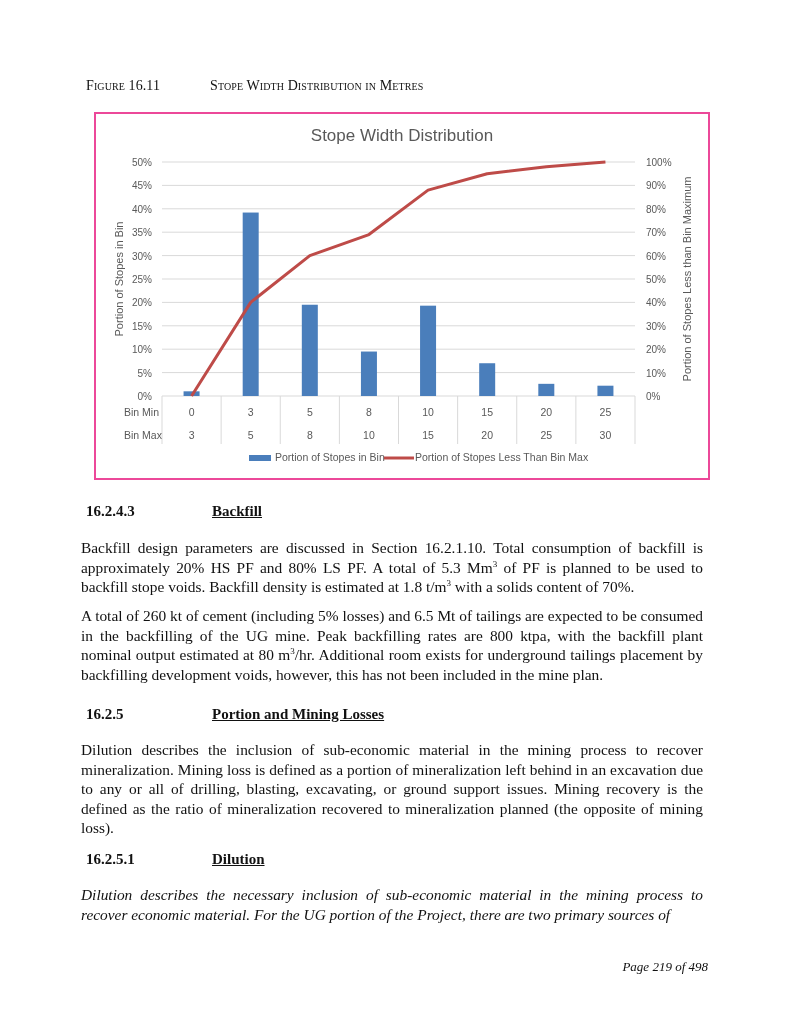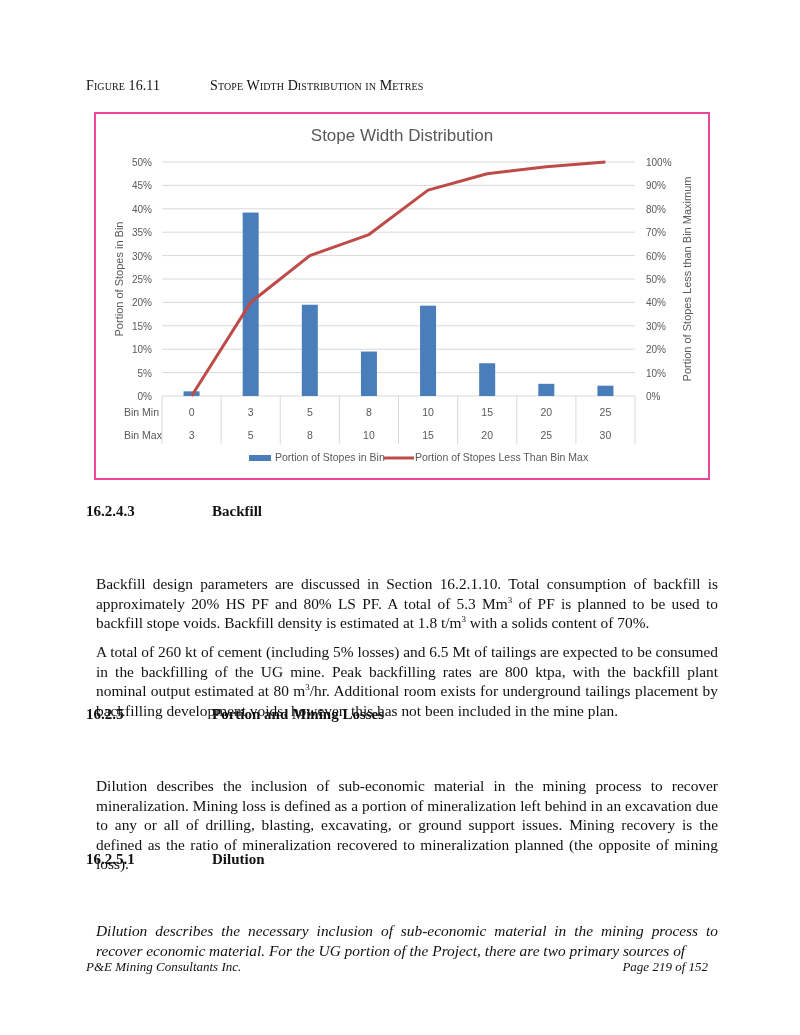--- a/index.html
+++ b/index.html
@@ -5,24 +5,24 @@
   html, body { margin: 0; padding: 0; background: #ffffff; }
   body { width: 800px; height: 1035px; position: relative; overflow: hidden;
          font-family: "Liberation Serif", serif; color: #111; }
   .fig-caption { position: absolute; left: 86px; top: 78px; font-weight: normal; font-size: 14px;
                  font-variant: small-caps; letter-spacing: 0.1px; }
   .fig-caption .num { display: inline-block; width: 124px; }
   .chart-box { position: absolute; left: 94px; top: 112px; width: 612px; height: 364px;
                border: 2px solid #ec4899; background: #fff; }
   .chart-box svg { position: absolute; left: 0; top: 0; }
   .svg-text { font-family: "Liberation Sans", sans-serif; fill: #595959; }
-  .heading { position: absolute; left: 86px; font-weight: bold; font-size: 15px; }
+  .heading { position: absolute; left: 86px; font-weight: bold; font-size: 15px; text-decoration: underline; }
   .heading .hnum { display: inline-block; }
-  .para { position: absolute; left: 96px; width: 622px; font-size: 15.4px; line-height: 19.6px;
-          text-align: justify; margin-top: 36px; }
+  .para { position: absolute; left: 81px; width: 622px; font-size: 15.4px; line-height: 19.6px;
+          text-align: justify; }
   .footer { position: absolute; left: 86px; width: 622px; font-style: italic; font-size: 13px; line-height: 17px; }
   .footer .right { position: absolute; right: 0; top: 0; }
   sup { font-size: 9px; vertical-align: 6px; line-height: 0; }
 </style>
 </head>
 <body>
 
 <div class="fig-caption">
   <span class="num">Figure 16.11</span><span>Stope Width Distribution in Metres</span>
 </div>
@@ -118,15 +118,14 @@
   <span class="hnum" style="width:126px;">16.2.5</span><span>Portion and Mining Losses</span>
 </div>
 <div class="para" style="top:740px;">Dilution describes the inclusion of sub-economic material in the mining process to recover mineralization.  Mining loss is defined as a portion of mineralization left behind in an excavation due to any or all of drilling, blasting, excavating, or ground support issues.  Mining recovery is the defined as the ratio of mineralization recovered to mineralization planned (the opposite of mining loss).</div>
 
 <div class="heading" style="top:851px;">
   <span class="hnum" style="width:126px;">16.2.5.1</span><span>Dilution</span>
 </div>
 <div class="para" style="top:885px;font-style:italic;">Dilution describes the necessary inclusion of sub-economic material in the mining process to recover economic material.  For the UG portion of the Project, there are two primary sources of</div>
 
 <div class="footer" style="top:958px;">
-  <div>P&amp;E Mining Consultants Inc.</div>
-  <div class="right">Page 219 of 152</div>
+  <div class="right">Page 219 of 498</div>
 </div>
 
 </body></html>

